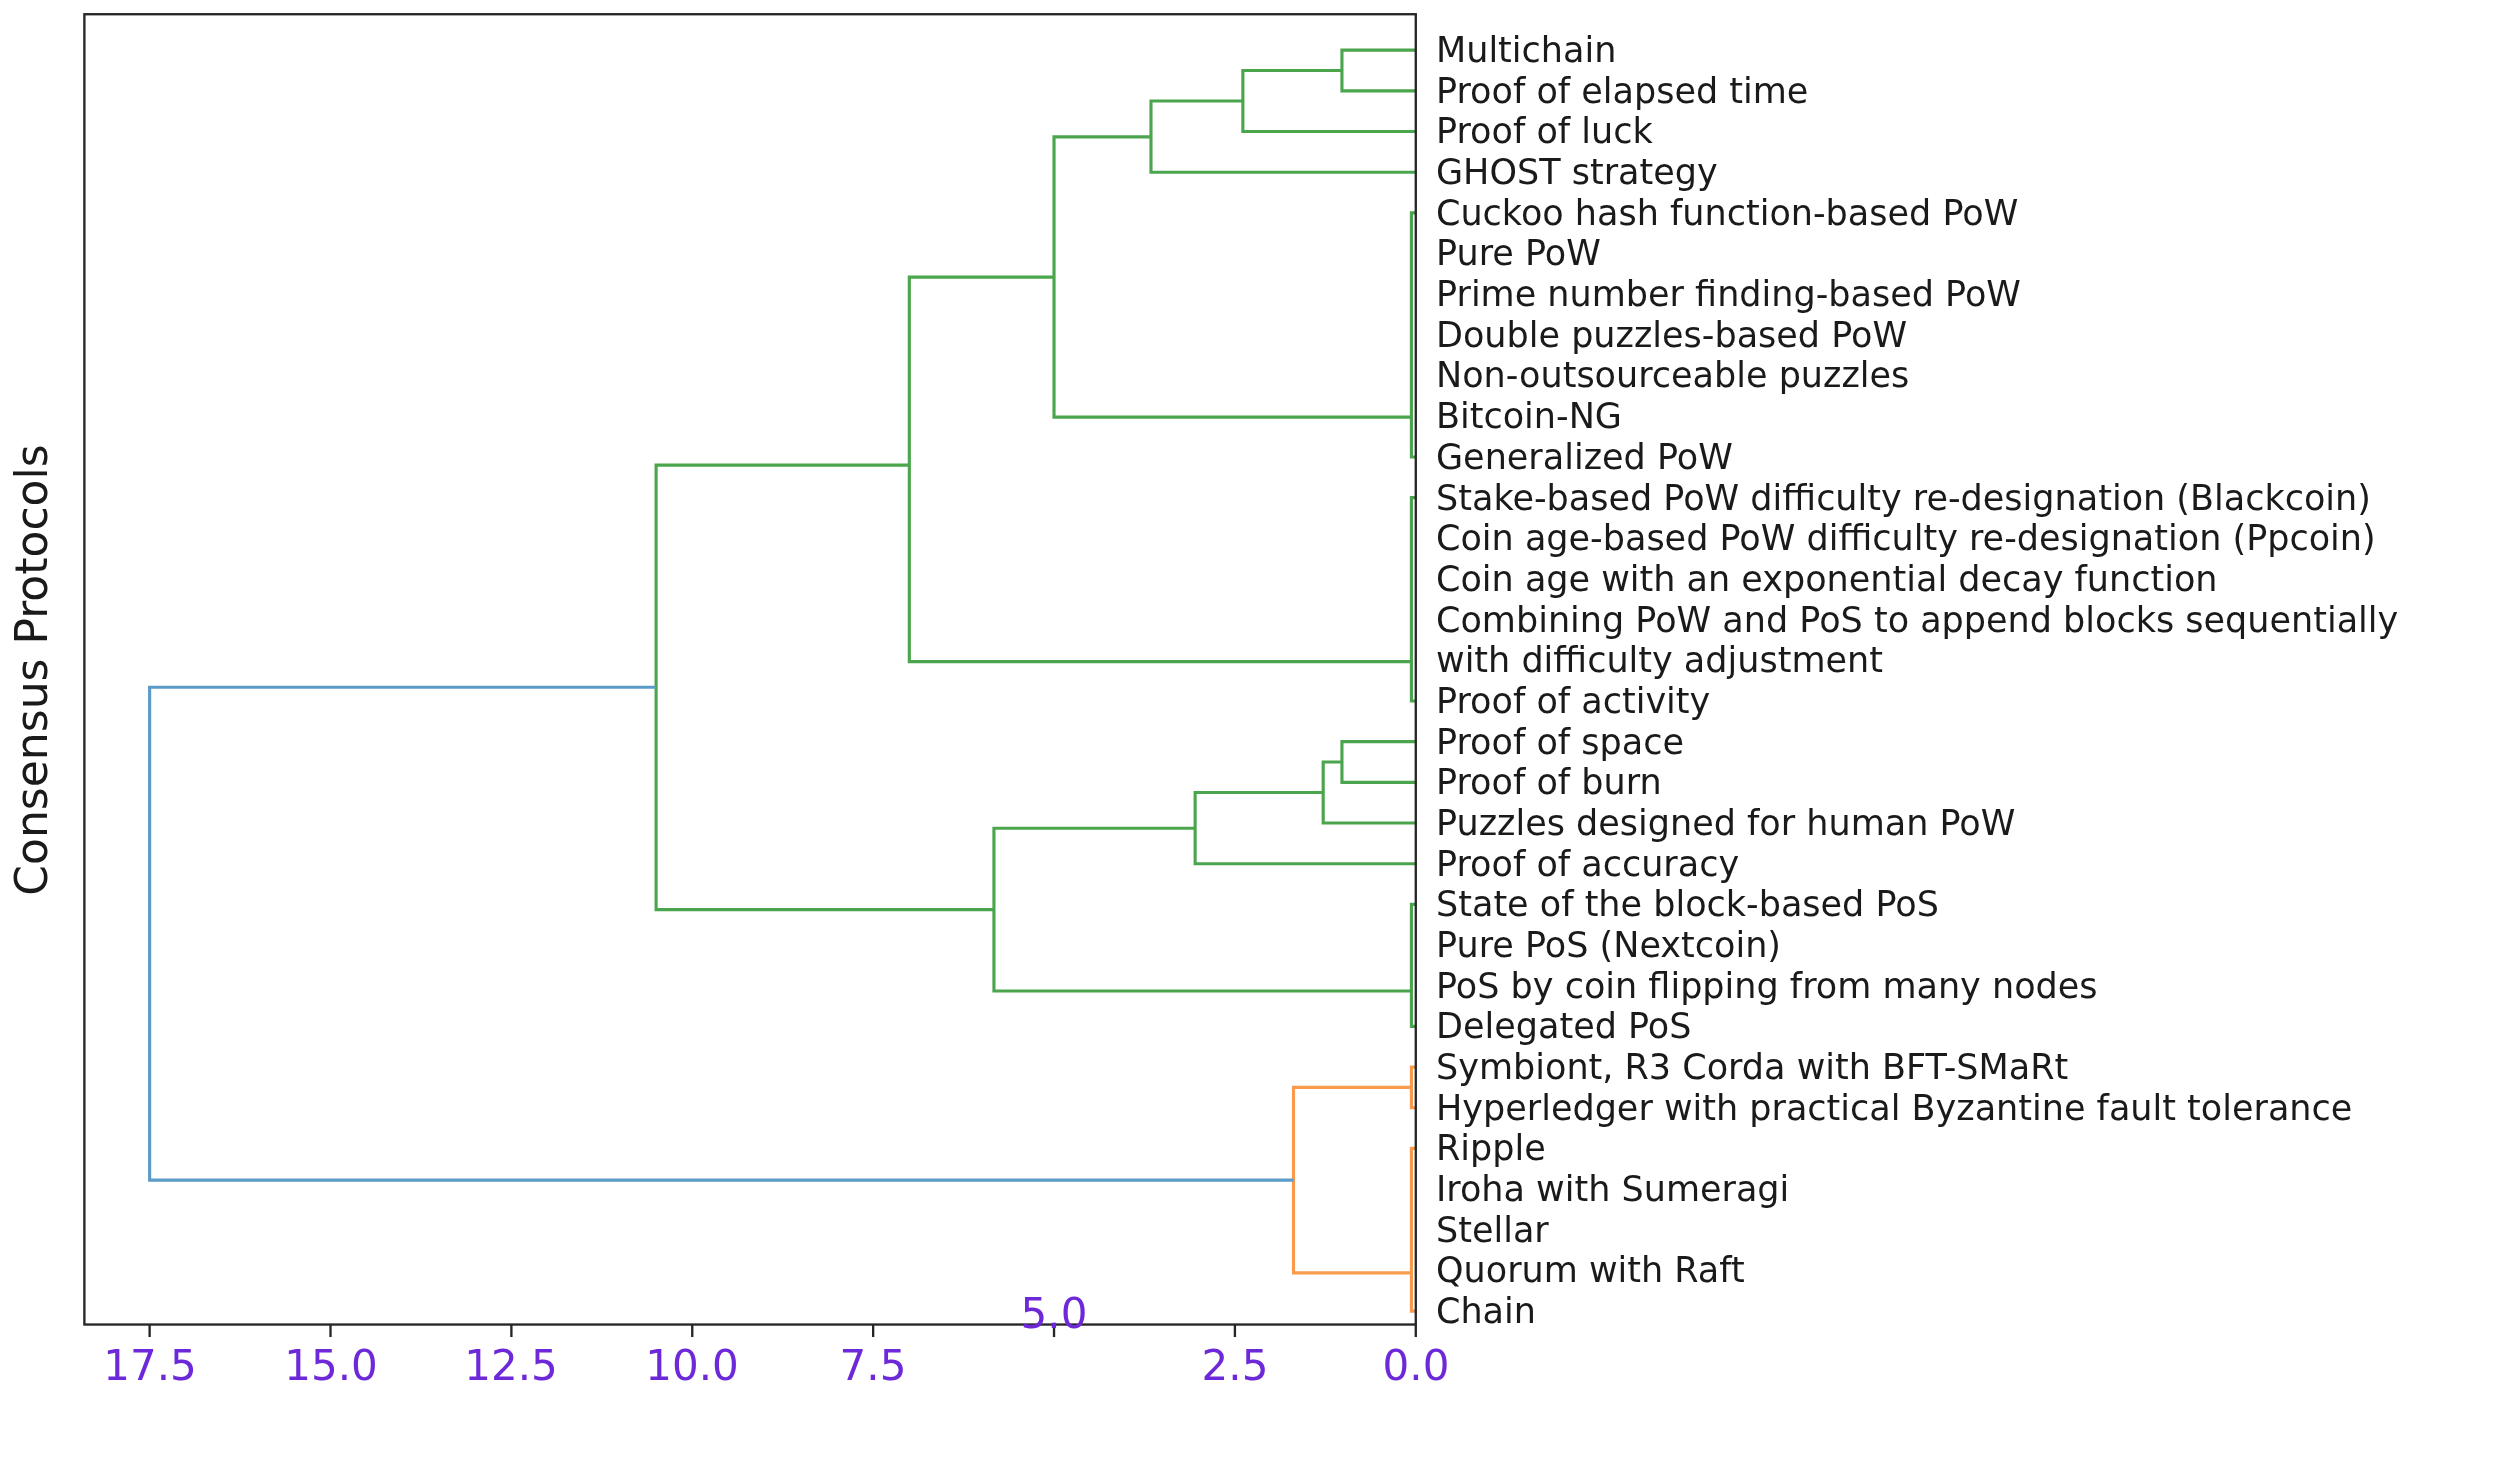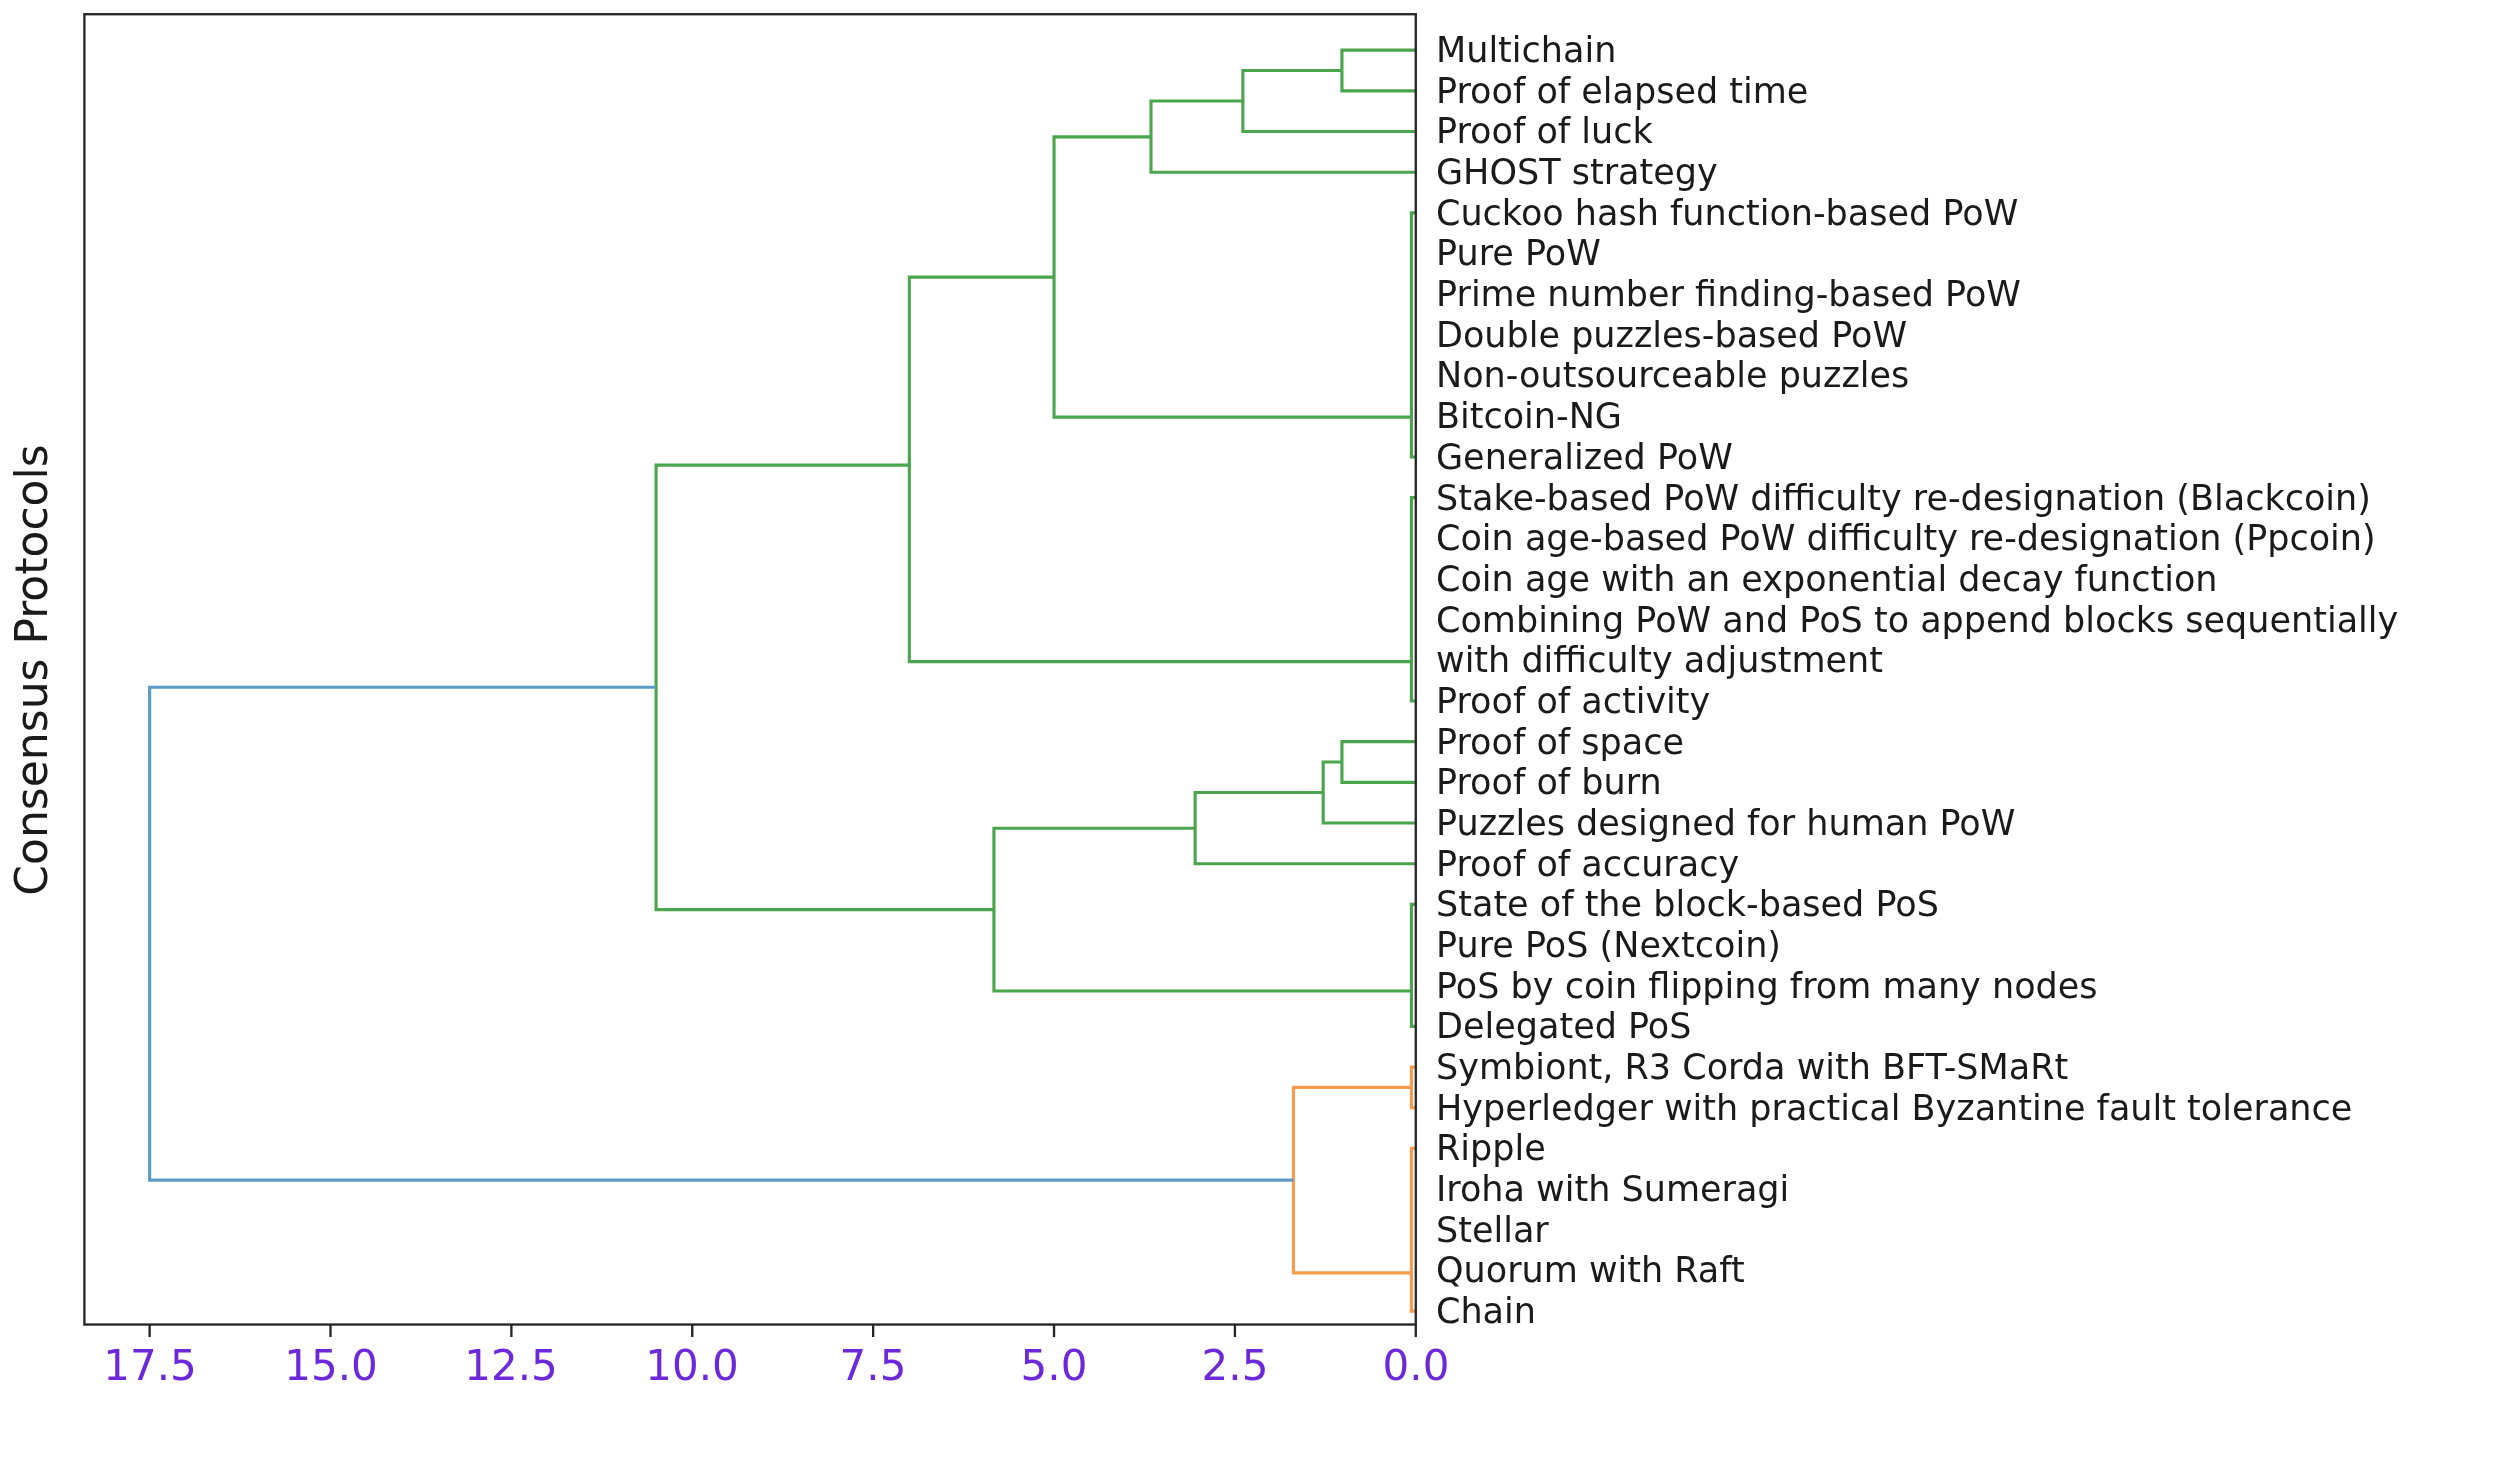--- a/index.html
+++ b/index.html
@@ -107,20 +107,20 @@
       <div class="leaf-label" style="left: 1436px; top: 1230px;">Stellar</div>
       <div class="leaf-label" style="left: 1436px; top: 1270px;">Quorum with Raft</div>
       <div class="leaf-label" style="left: 1436px; top: 1311px;">Chain</div>
     </div>
   <div id="x-tick-labels">
       <div class="x-tick-label" style="left: 150px; top: 1341px;">17.5</div>
       <div class="x-tick-label" style="left: 331px; top: 1341px; text-align: right;">15.0</div>
       <div class="x-tick-label" style="left: 511px; top: 1341px;">12.5</div>
       <div class="x-tick-label" style="left: 692px; top: 1341px;">10.0</div>
       <div class="x-tick-label" style="left: 873px; top: 1341px;">7.5</div>
-      <div class="x-tick-label" style="left: 1054px; top: 1341px; text-align: center;">5.0</div>
+      <div class="x-tick-label" style="left: 1054px; top: 1289px; text-align: center;">5.0</div>
       <div class="x-tick-label" style="left: 1235px; top: 1341px;">2.5</div>
       <div class="x-tick-label" style="left: 1416px; top: 1341px;">0.0</div>
     </div>
 
   <div id="y-axis-title" class="axis-title">Consensus Protocols</div>
 </div>
 
 
 </body></html>

